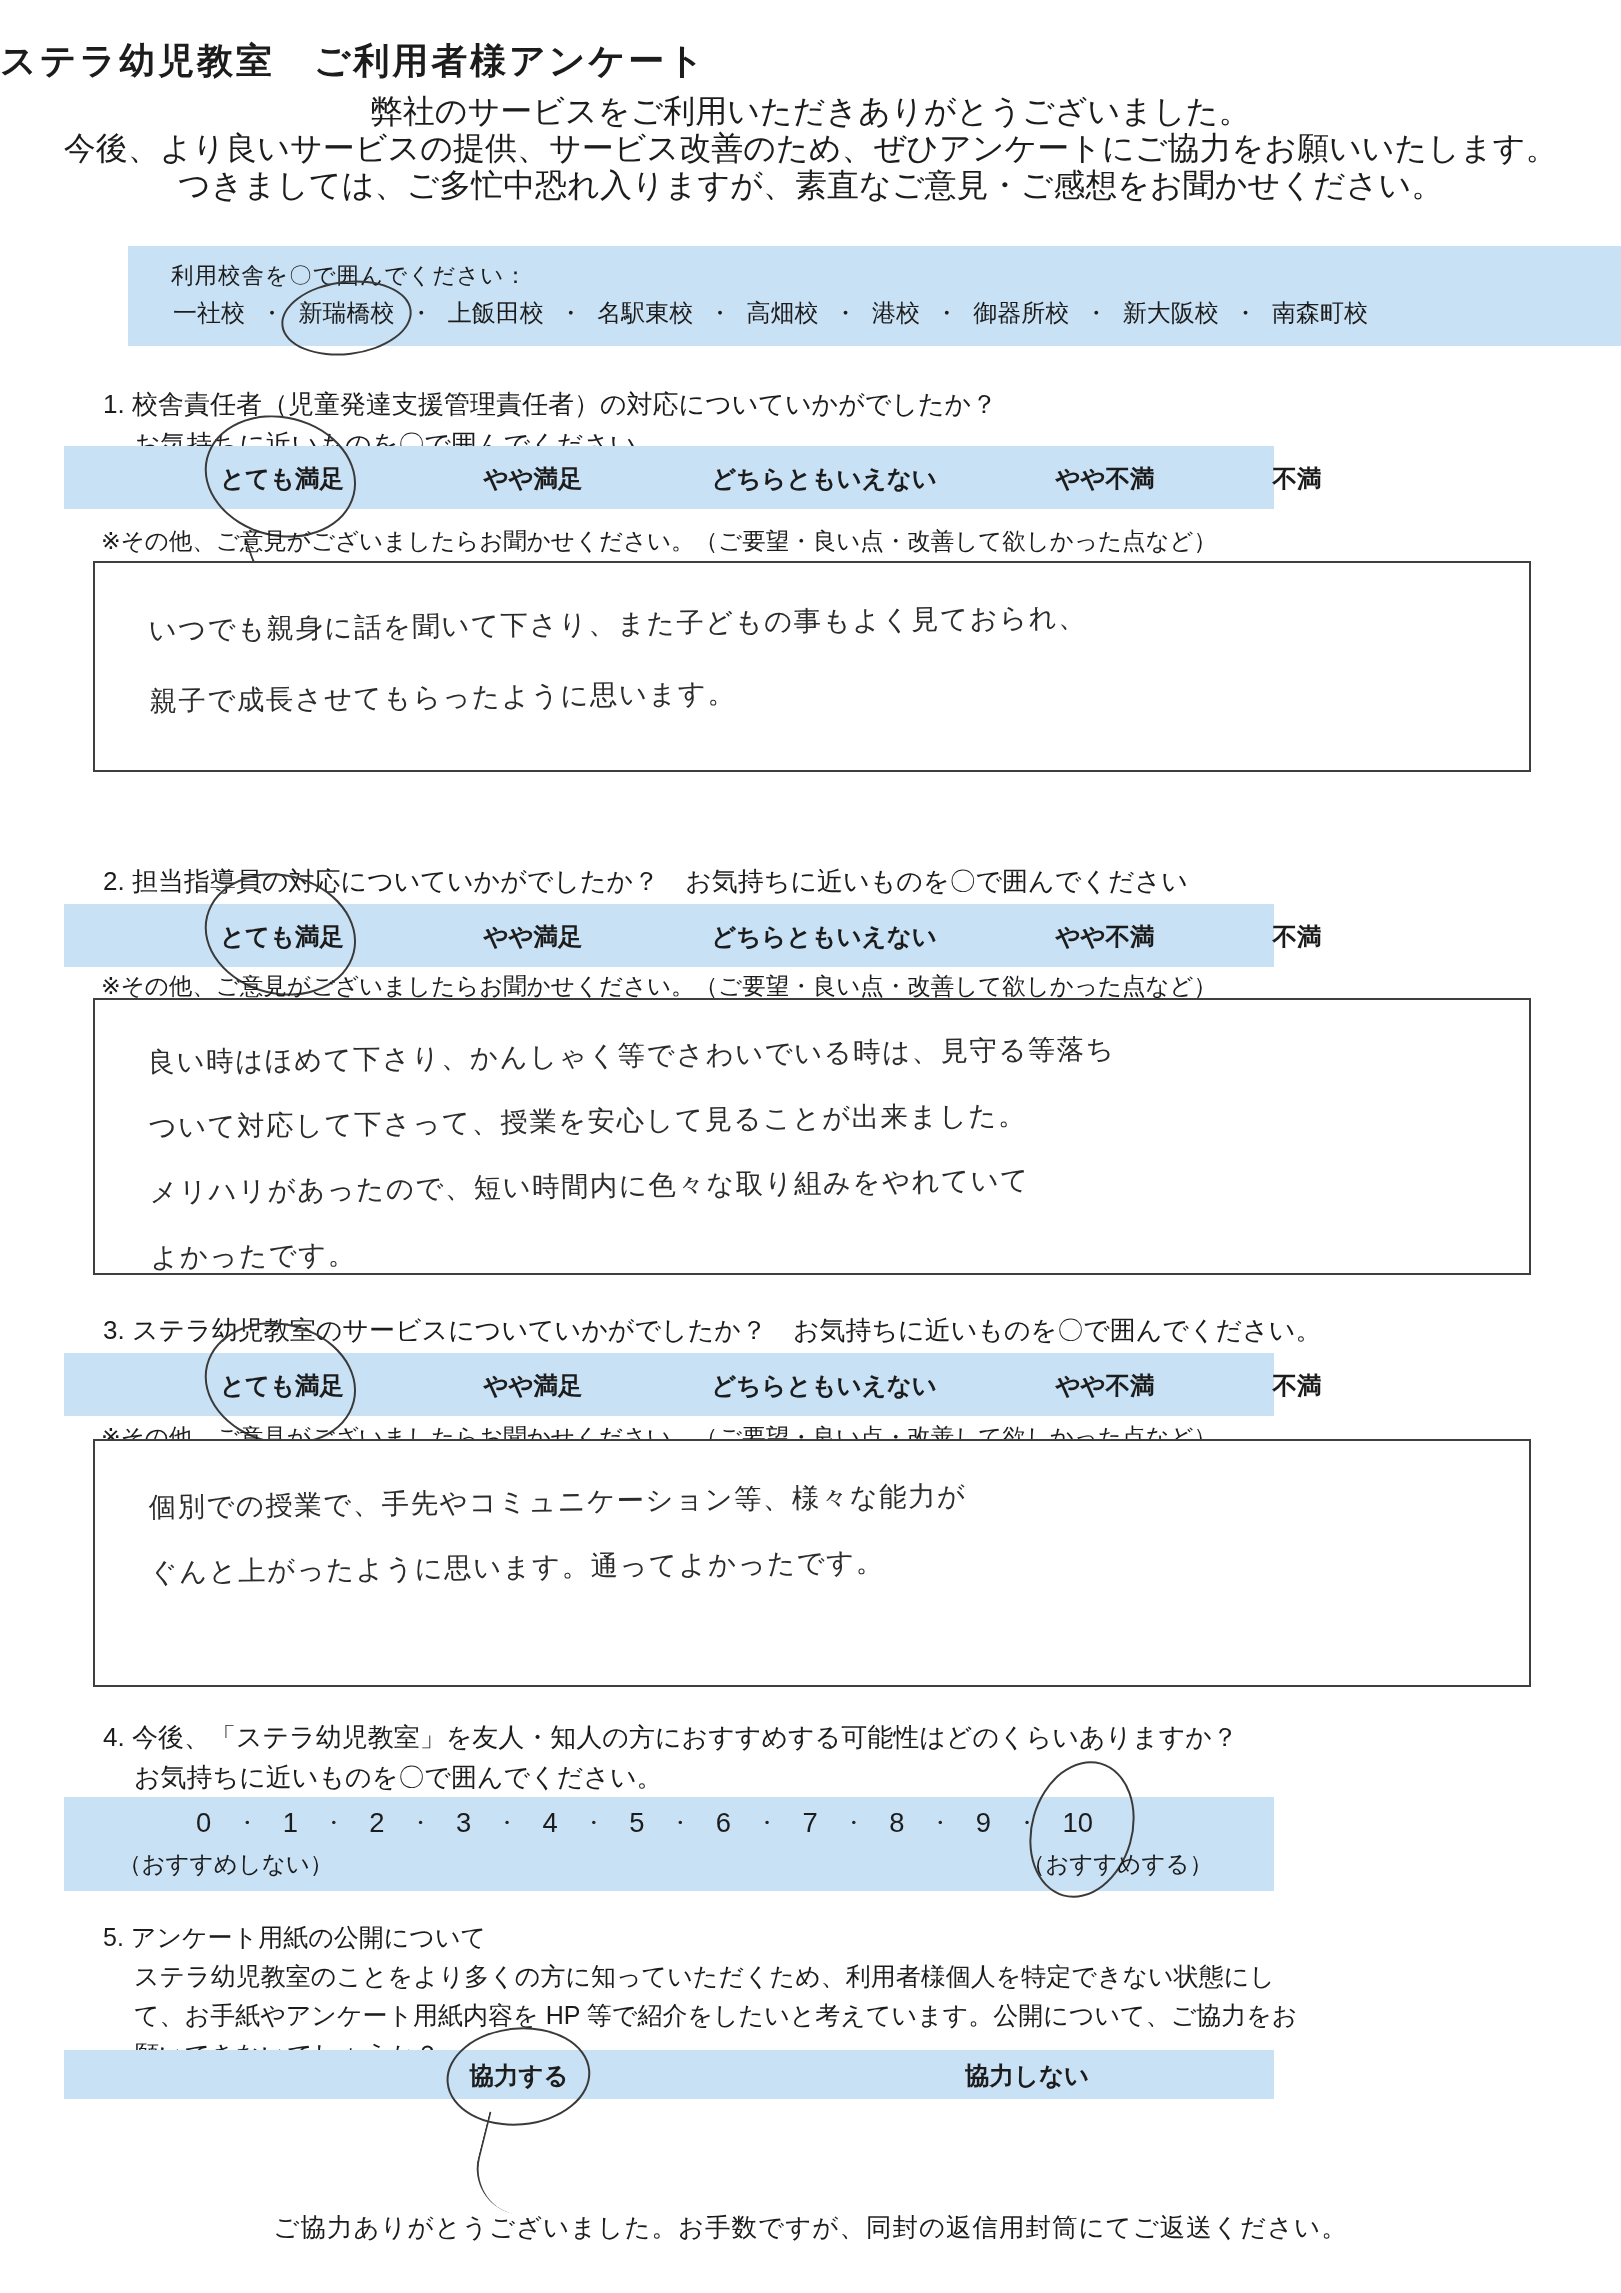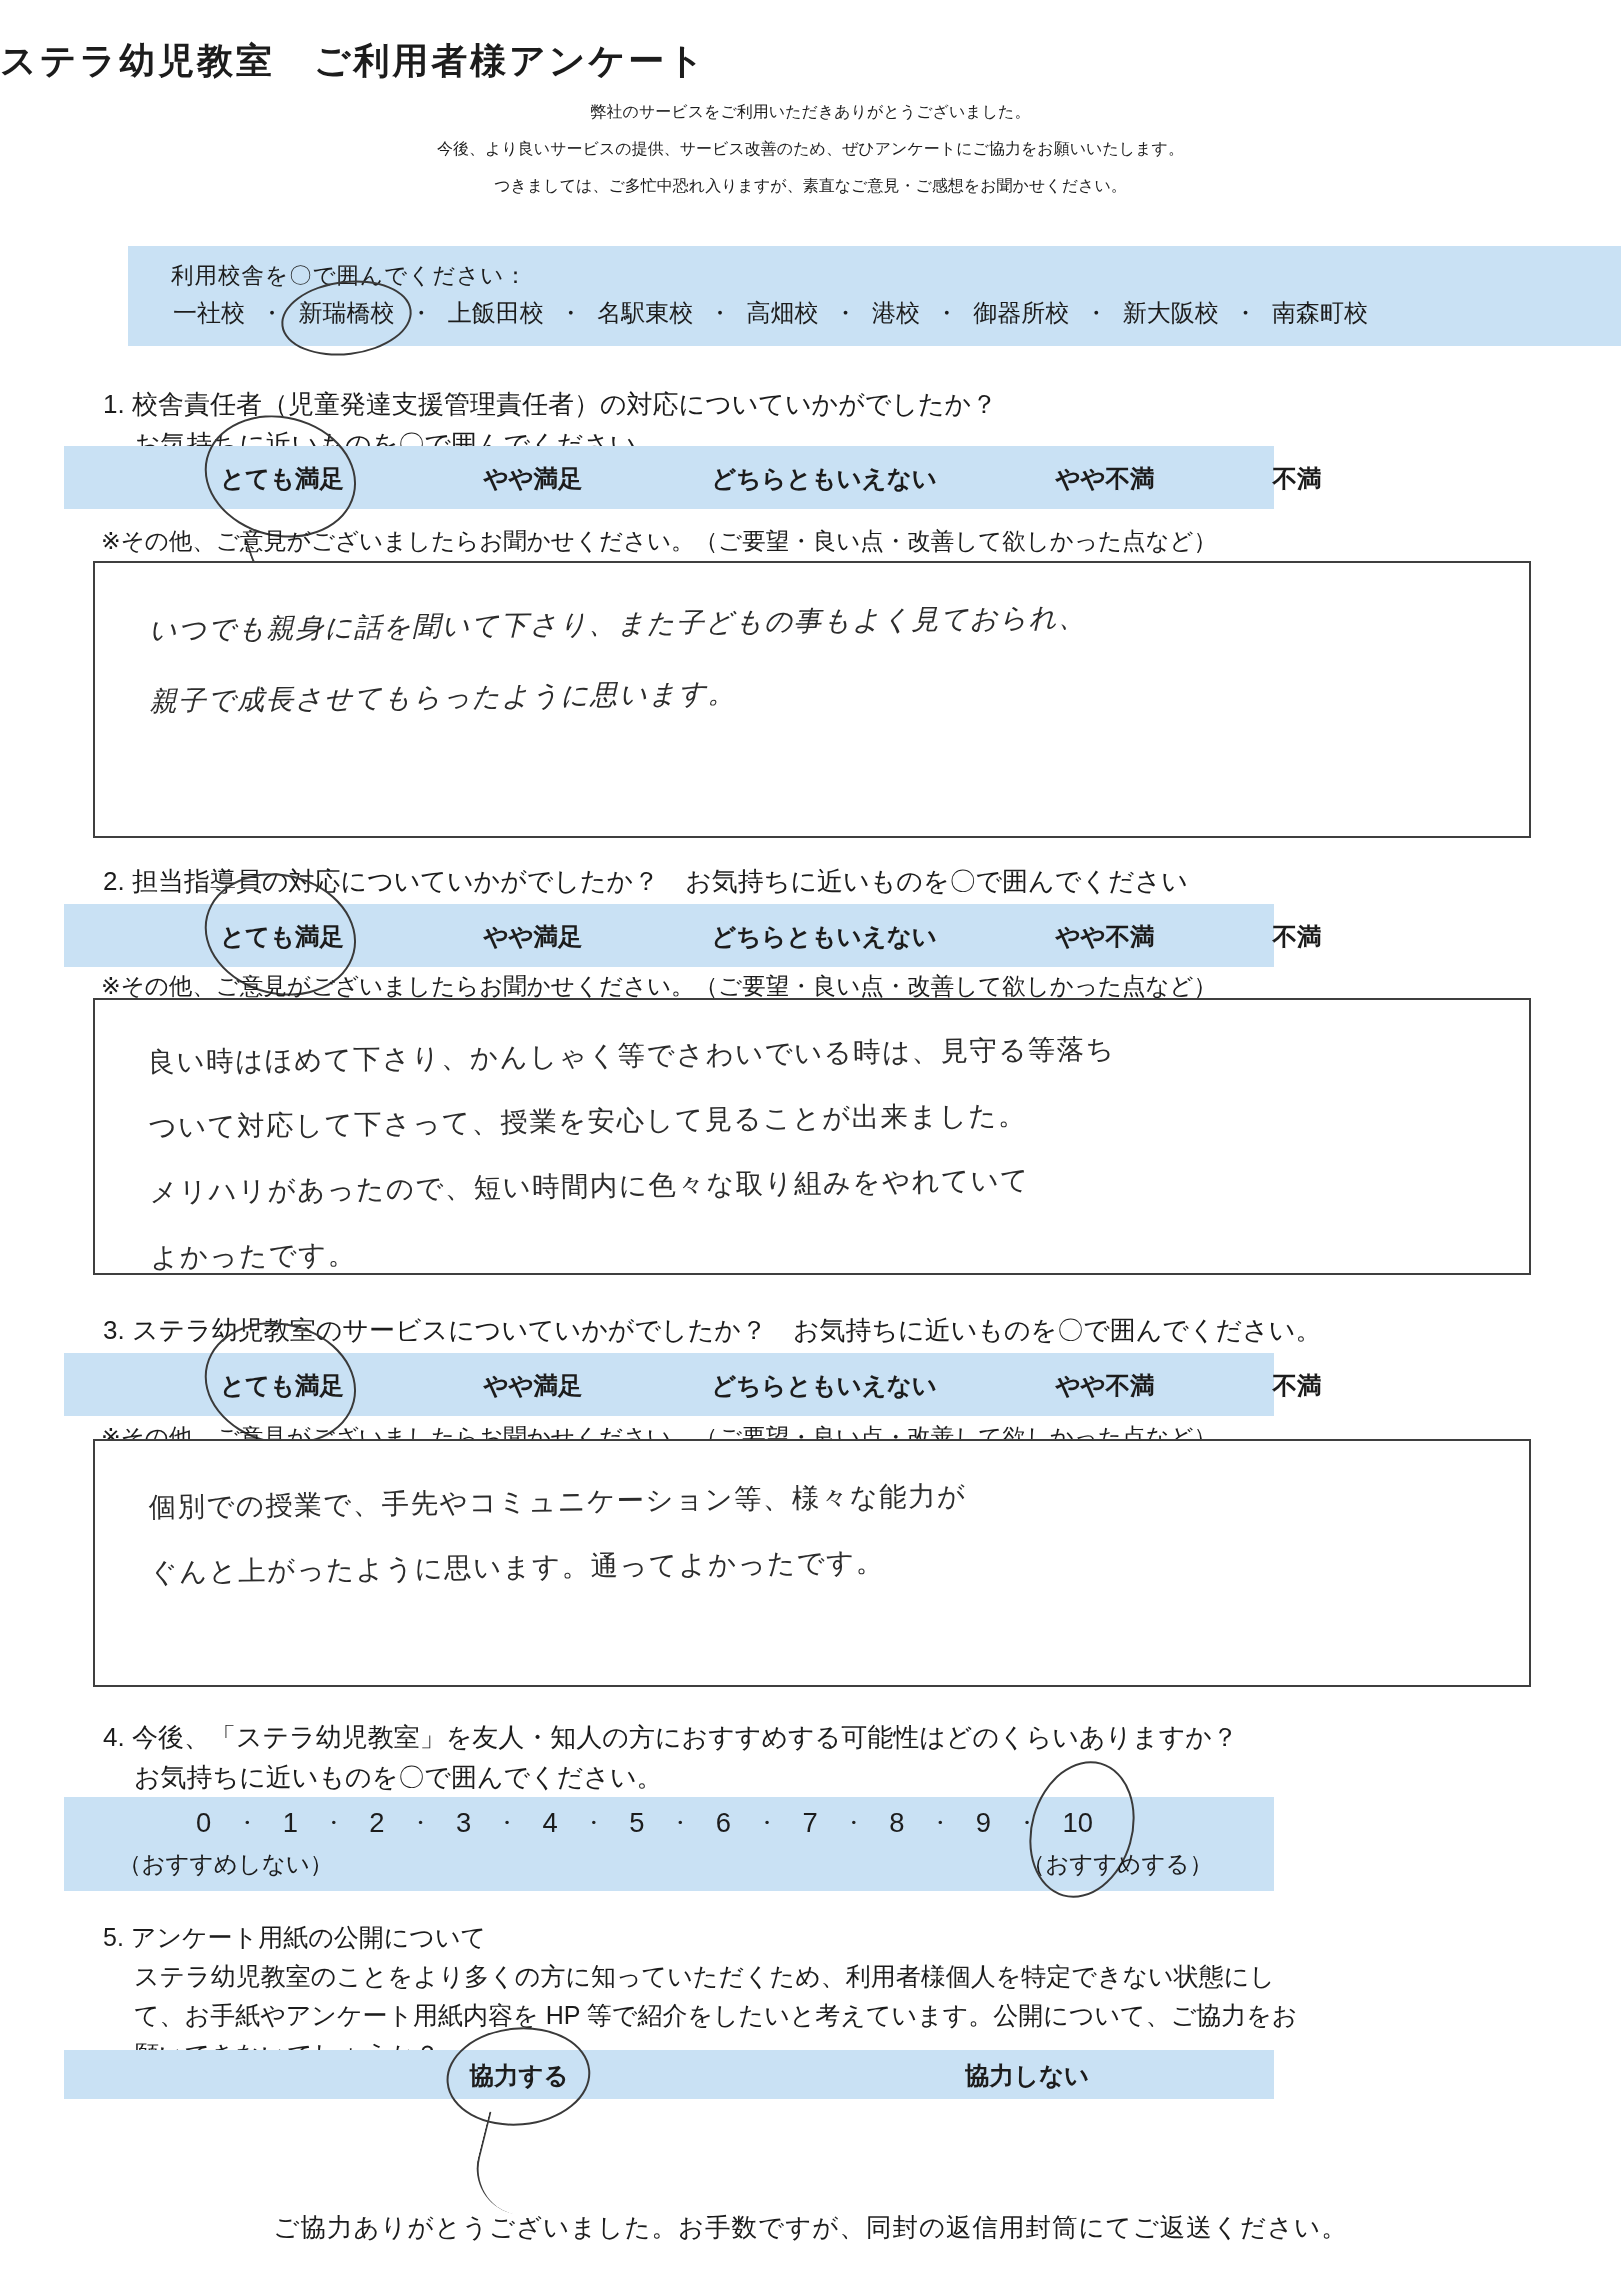--- a/index.html
+++ b/index.html
@@ -7,21 +7,21 @@
   .page{
     position:relative; width:1621px; height:2294px; margin:0 auto;
     background:#ffffff; overflow:hidden;
     font-family:"Liberation Sans","DejaVu Sans",sans-serif; color:#1c1c1c;
   }
   .title{
     position:absolute; top:37px; left:0; width:100%; 
     font-size:36px; font-weight:bold; letter-spacing:2.9px;
   }
   .intro{ position:absolute; top:93px; left:0; width:100%; text-align:center;
-    font-size:16px; line-height:37px; }
+    font-size:32px; line-height:37px; }
 
   
   .school-box{ position:absolute; left:108px; top:246px; width:1598px; height:100px;
     background:#c9e1f4;margin-left:20px; }
   .school-instruction{ position:absolute; left:43px; top:13.7px; font-size:22.5px; letter-spacing:1px; }
   .school-row{ position:absolute; left:45px; top:51px; font-size:24px; white-space:nowrap; }
   .school-row .dot{ margin:0 14.7px; }
 
   .strip{ position:absolute; left:64px; width:1210px; background:#c9e1f4; }
   .opt-strip{ height:63px; }
@@ -91,21 +91,21 @@
     <div class="indent">お気持ちに近いものを〇で囲んでください。</div>
   </div>
   <div class="strip opt-strip" style="top:446px;">
     <span class="opt p1 circled-wrap"><span>とても満足</span><span class="circle opt-circle"></span><span class="tail"></span></span>
     <span class="opt p2">やや満足</span>
     <span class="opt p3">どちらともいえない</span>
     <span class="opt p4">やや不満</span>
     <span class="opt p5">不満</span>
   </div>
   <div class="note-line" style="top:525px;">※その他、ご意見がございましたらお聞かせください。（ご要望・良い点・改善して欲しかった点など）</div>
-  <div class="answer-box" style="top:561px; height:277px;font-style:italic;">
+  <div class="answer-box" style="top:561px; height:211px;">
     <div class="hw" style="top:21.6px; line-height:71px;">
       <div>いつでも親身に話を聞いて下さり、また子どもの事もよく見ておられ、</div>
       <div>親子で成長させてもらったように思います。</div>
     </div>
   </div>
 
   <div class="q-heading" style="top:861px;">
     <div>2. 担当指導員の対応についていかがでしたか？　お気持ちに近いものを〇で囲んでください</div>
   </div>
   <div class="strip opt-strip" style="top:904px;">

